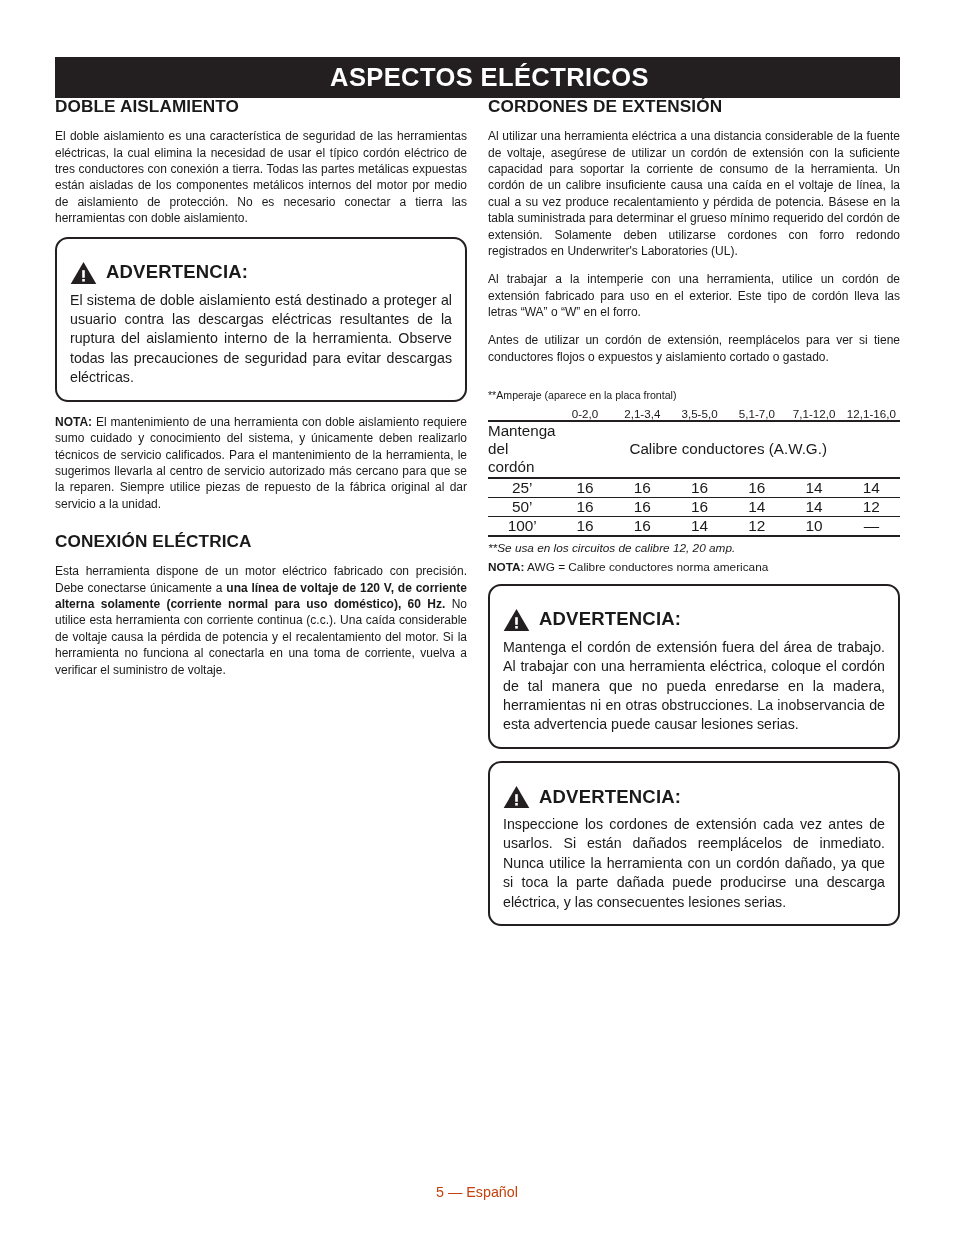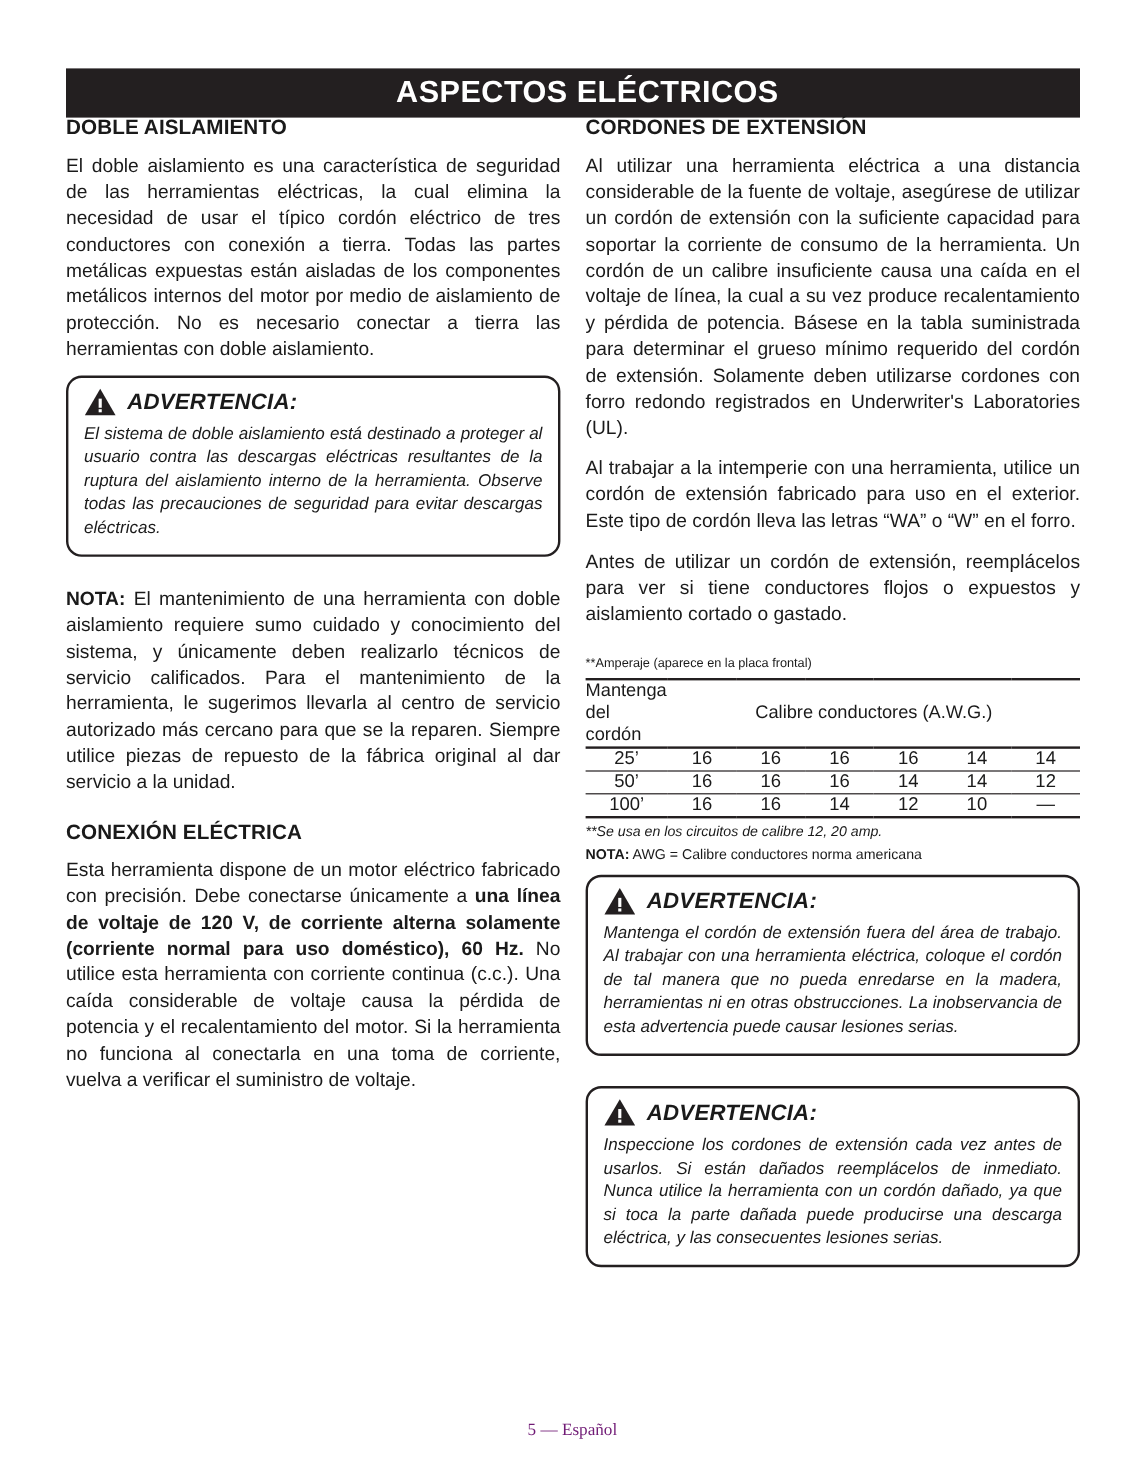--- a/index.html
+++ b/index.html
@@ -58,36 +58,35 @@
   h2.section-heading {
     font-size: 17.2px;
     font-weight: bold;
     margin: 0 0 10px 0;
     letter-spacing: 0.1px;
     line-height: 1.12;
   }
   h2.section-heading.spaced-top { margin-top: 20px; }
 
   p.body {
-    font-size: 16px;
+    font-size: 12px;
     line-height: 1.365;
     margin: 12px 0 10px 0;
     text-align: justify;
     hyphens: none;
   }
   p.body:last-child { margin-bottom: 0; }
   b, strong { font-weight: bold; }
 
   
   .warn-box {
     border: 2.2px solid #231f20;
     border-radius: 13px;
-    padding: 8px 13px 12px 13px;
-    margin: 8px 0 25px 0;
-    font-style: italic;
+    padding: 22px 13px 12px 13px;
+    margin: 8px 0 12px 0;
   }
   .warn-head {
     display: flex;
     align-items: center;
     gap: 9px;
     margin-bottom: 6px;
   }
   .warn-tri {
     width: 27px;
     height: 24px;
@@ -164,22 +163,21 @@
   .table-note.ital { font-style: italic; }
 
   
   .footer {
     position: absolute;
     left: 0;
     top: 1184px;
     width: 954px;
     text-align: center;
     font-size: 14.3px;
-    color: #701a75;
-    font-family: Liberation Serif, serif;
+    color: #c2410c;
   }
 </style>
 </head>
 <body>
 
 <div class="page">
 
   <div class="banner">
     <div class="banner-title">ASPECTOS ELÉCTRICOS</div>
   </div>
@@ -227,20 +225,29 @@
         <colgroup>
           <col class="col-len">
             <col class="col-data">
             <col class="col-data">
             <col class="col-data">
           <col class="col-data">
             <col class="col-data">
             <col class="col-data">
         </colgroup>
         <tbody>
+          <tr class="amp-row">
+            <td></td>
+            <td>0-2,0</td>
+            <td>2,1-3,4</td>
+            <td>3,5-5,0</td>
+            <td>5,1-7,0</td>
+            <td>7,1-12,0</td>
+            <td>12,1-16,0</td>
+          </tr>
           <tr class="rule-row">
             <td colspan="7"></td>
           </tr>
           <tr class="hdr-row">
             <td class="lenhdr">
               <span>Mantenga</span><br>
               <span>del cordón</span>
             </td>
             <td colspan="6">Calibre conductores (A.W.G.)</td>
           </tr>

